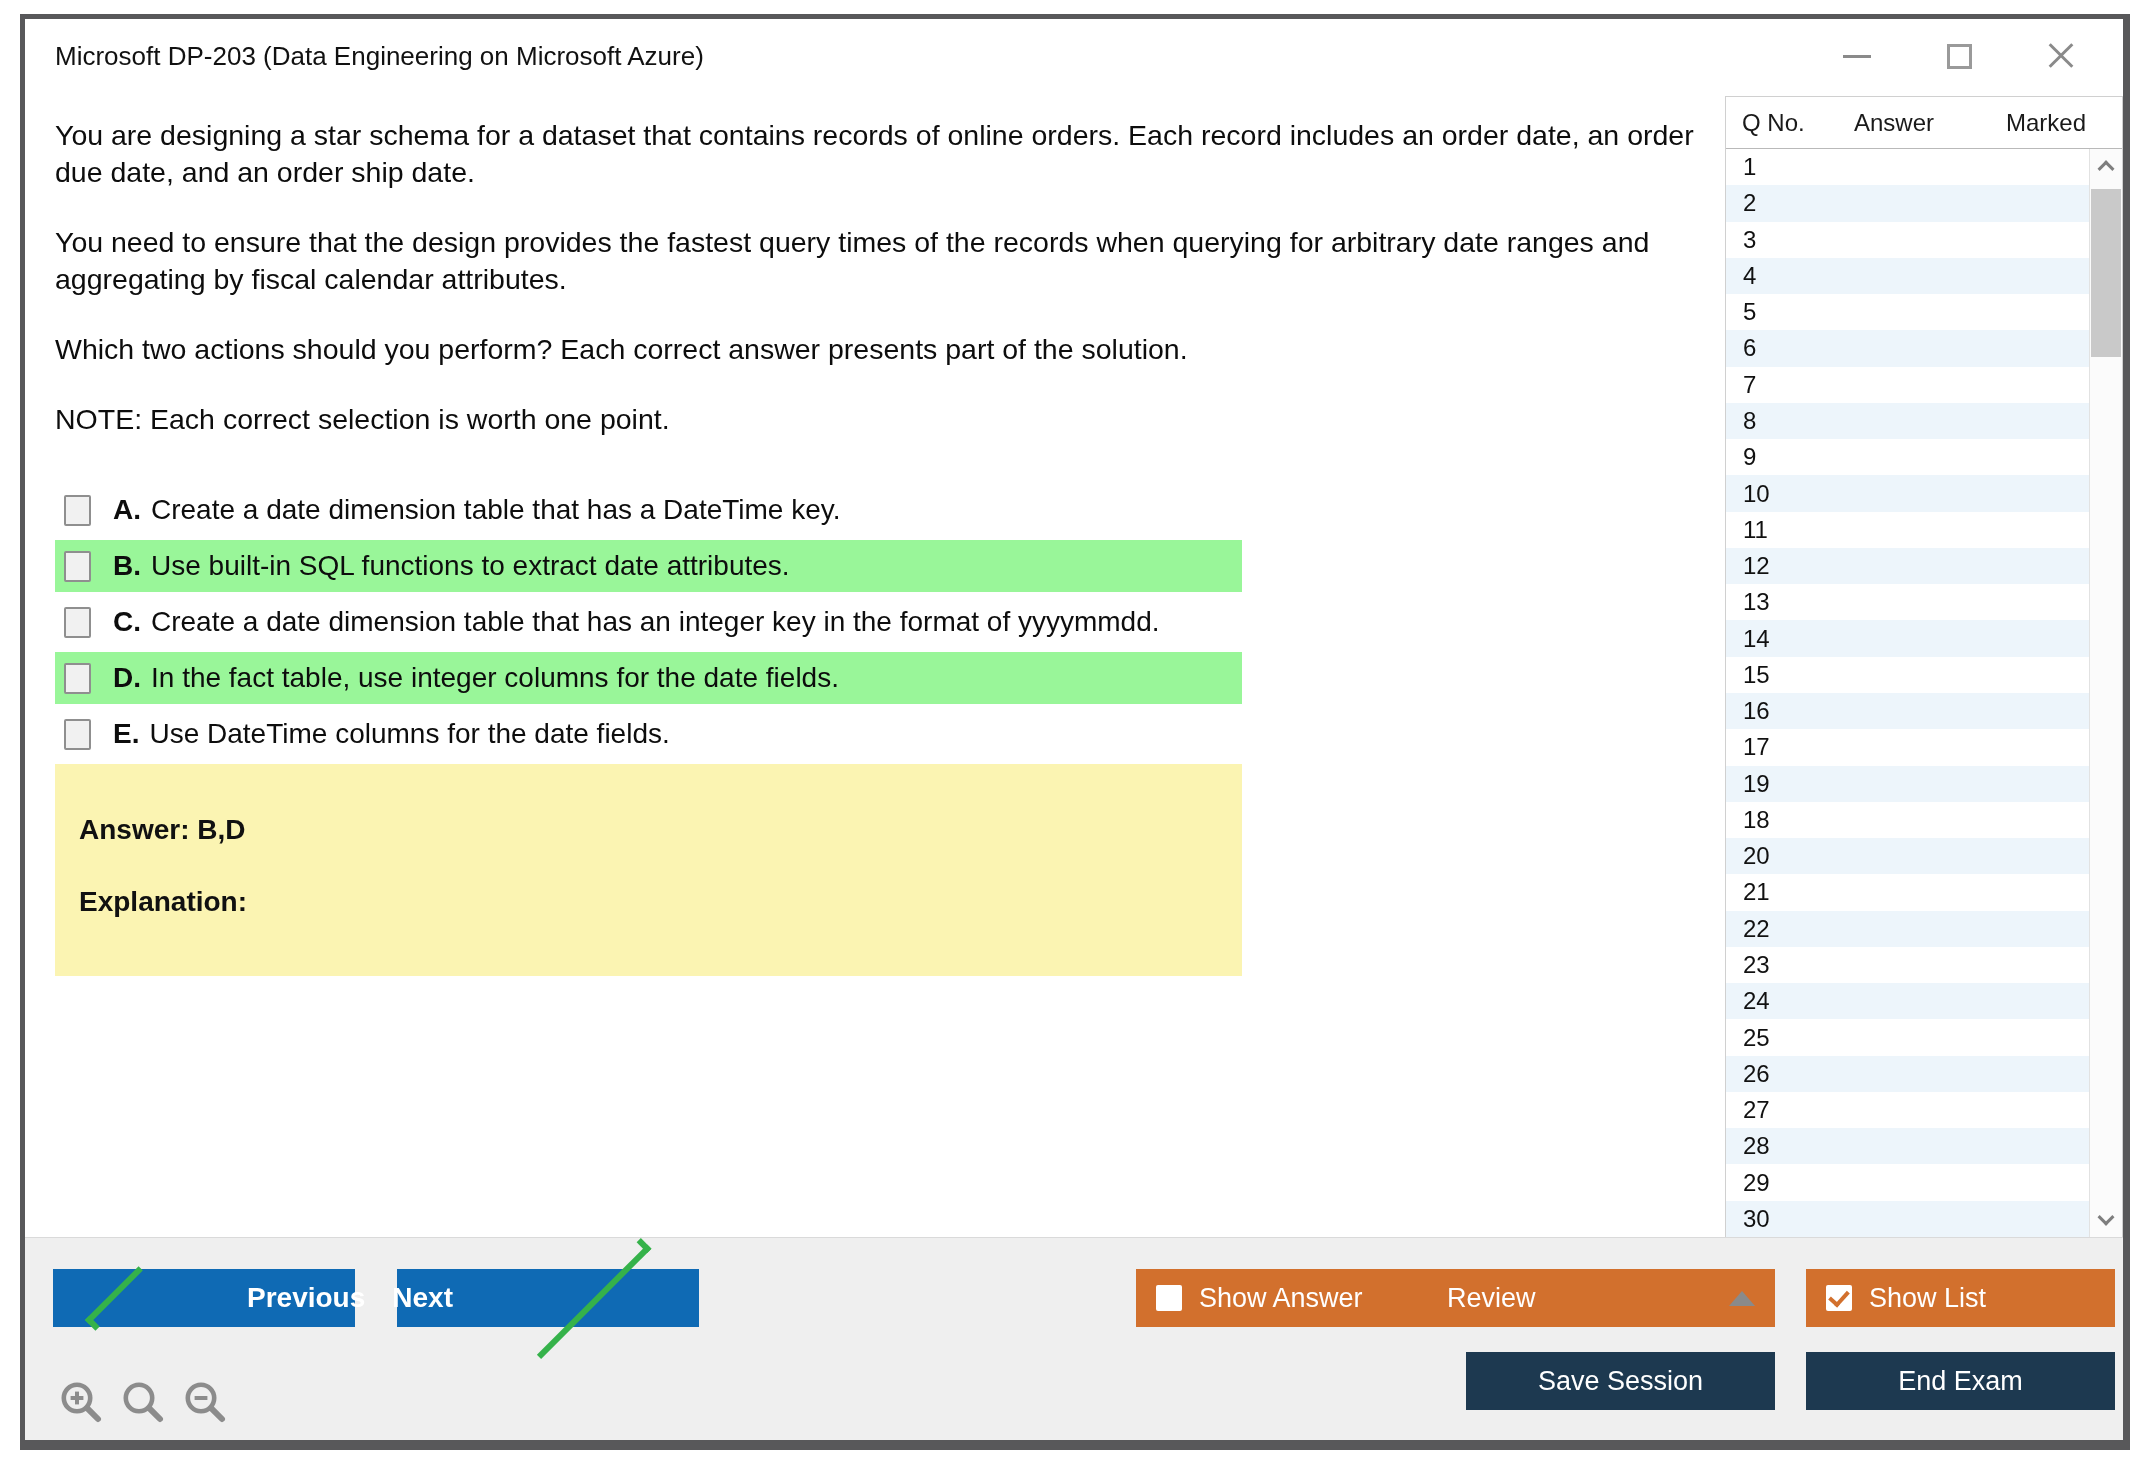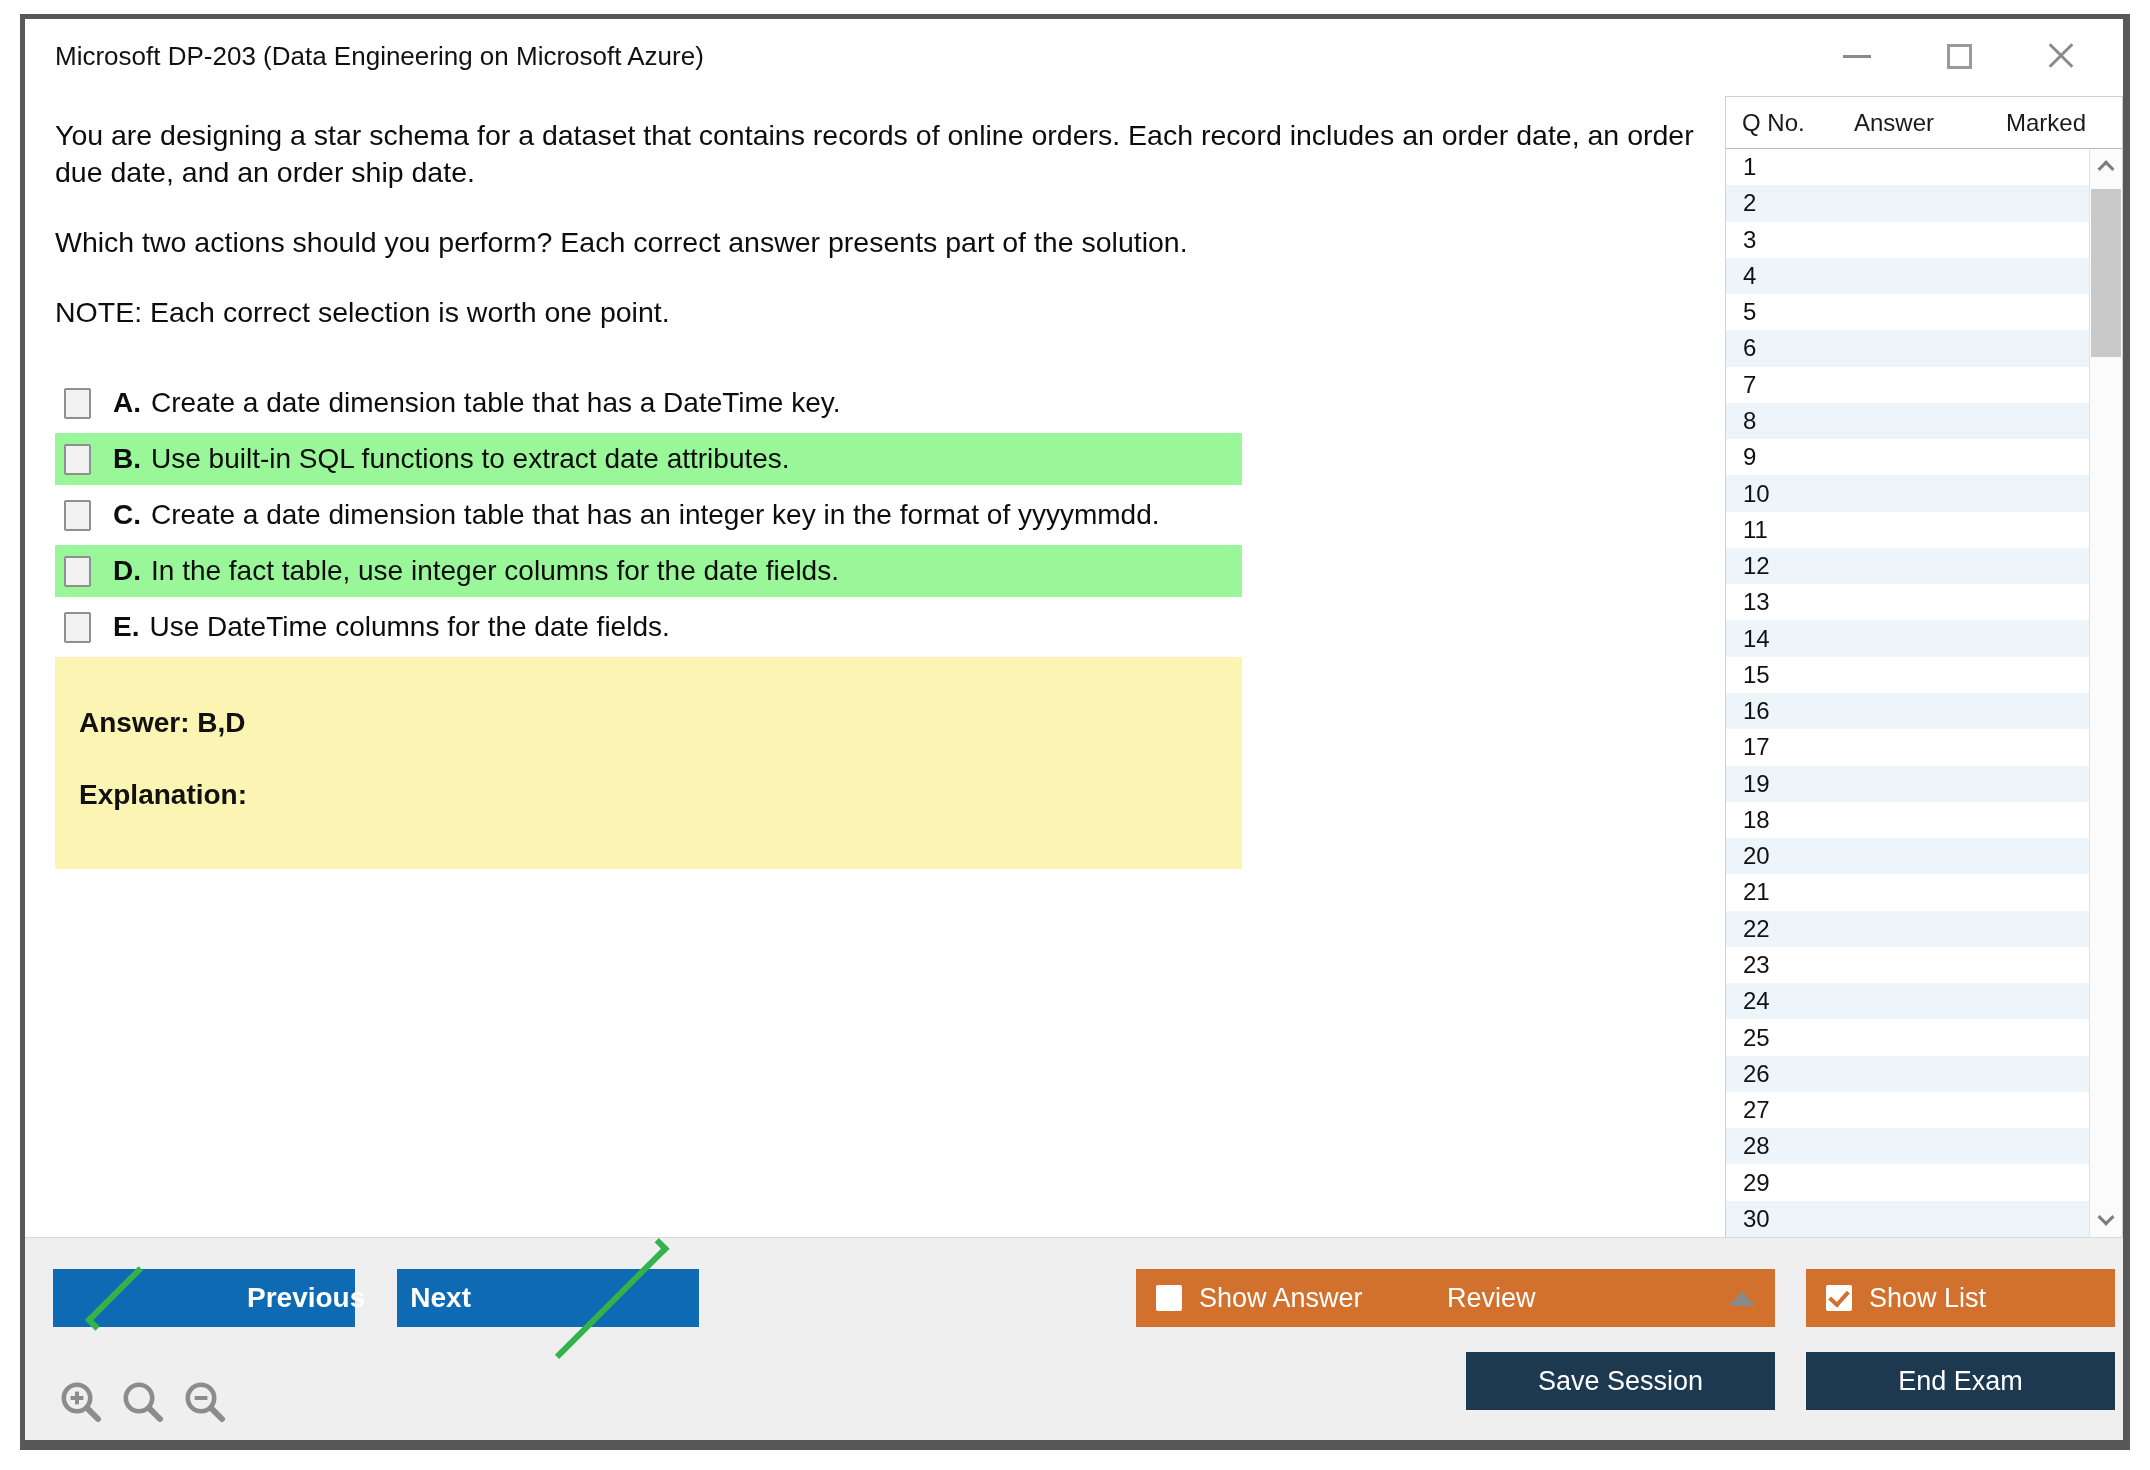--- a/index.html
+++ b/index.html
@@ -53,21 +53,21 @@
   .sb-arrow.up{ top:0; } .sb-arrow.down{ bottom:0; }
   .chev{ width:12px; height:12px; border-top:3px solid #7e7e7e; border-left:3px solid #7e7e7e; }
   .chev.up{ transform:rotate(45deg) translate(2px,2px); }
   .chev.down{ transform:rotate(225deg) translate(2px,2px); }
   .sb-thumb{ position:absolute; top:40px; left:1px; right:1px; height:168px; background:#c9c9c9; cursor:grab; }
   
   .footer{ height:203px; background:#efefef; border-top:1px solid #dadada; position:relative; flex-shrink:0; }
   .nav-btn{ position:absolute; top:31px; height:58px; background:#0f6ab4; color:#fff; font-size:28px; font-weight:bold;
     display:flex; align-items:center; }
   .prev{ left:28px; width:302px; padding-left:26px; }
-  .next{ left:372px; width:302px; justify-content:flex-end; padding-right:12px; }
+  .next{ left:372px; width:302px; justify-content:flex-end; padding-right:30px; }
   .gchev{ width:15px; height:15px; border-top:6px solid #35b24a; border-left:6px solid #35b24a; flex-shrink:0; }
   .gchev.left{ transform:rotate(-45deg); margin-right:60px; }
   .gchev.right{ transform:rotate(135deg); margin-left:28px; }
   .prev span{ margin-right:auto; padding-right:70px; }
   .next span{ margin-right:auto; padding-left:150px; }
   .orange-btn{ position:absolute; top:31px; height:58px; background:#d2702d; color:#fff; font-size:27px;
     display:flex; align-items:center; gap:17px; padding:0 20px; }
   .show-answer{ right:692px; width:295px; }
   .review{ right:348px; width:348px; justify-content:space-between; }
   .show-list{ right:8px; width:309px; }
@@ -96,20 +96,21 @@
       <div class="ctl">
           <div class="ctl-x"></div>
         </div>
     </div>
   </div>
 
 
   <div class="main">
     <div class="qpanel">
       <p>You are designing a star schema for a dataset that contains records of online orders. Each record includes an order date, an order due date, and an order ship date.</p>
+      <p>You need to ensure that the design provides the fastest query times of the records when querying for arbitrary date ranges and aggregating by fiscal calendar attributes.</p>
       <p>Which two actions should you perform? Each correct answer presents part of the solution.</p>
       <p>NOTE: Each correct selection is worth one point.</p>
 
       <div class="options">
           <div class="opt">
     <span class="box"></span>
     <b>A.</b>
     <span>Create a date dimension table that has a DateTime key.</span>
   </div>
           <div class="opt hl">

